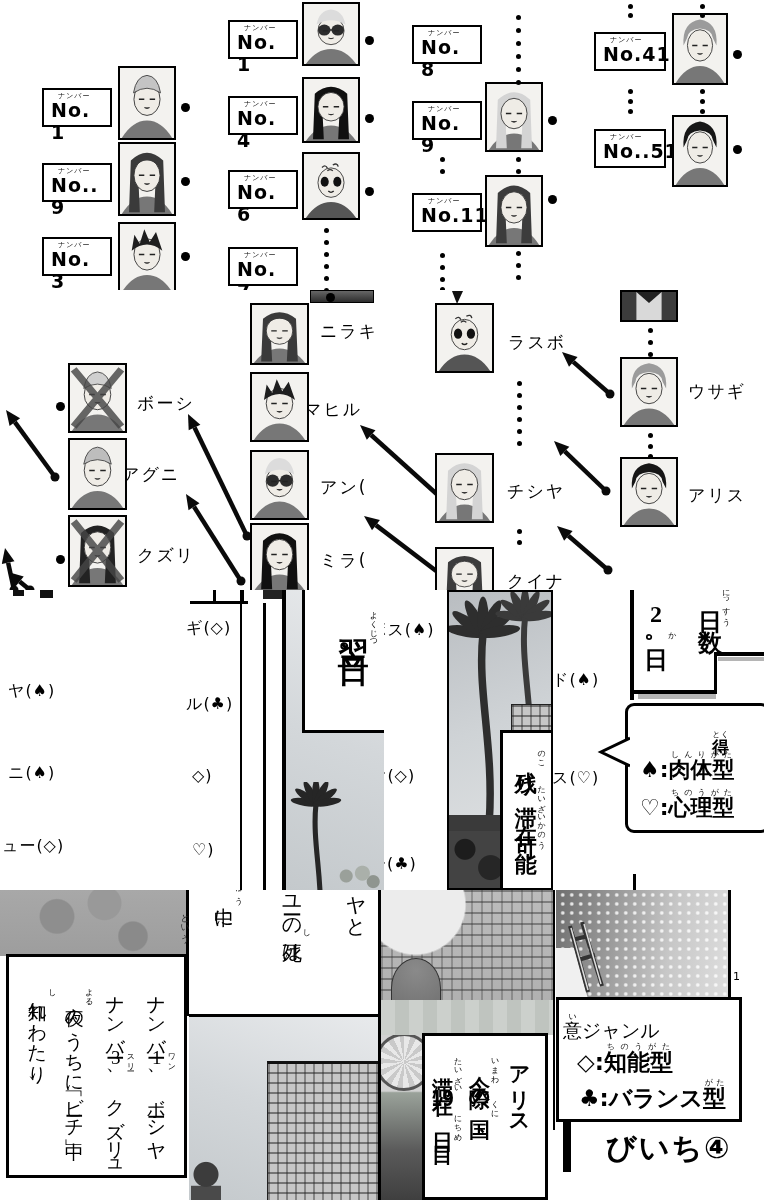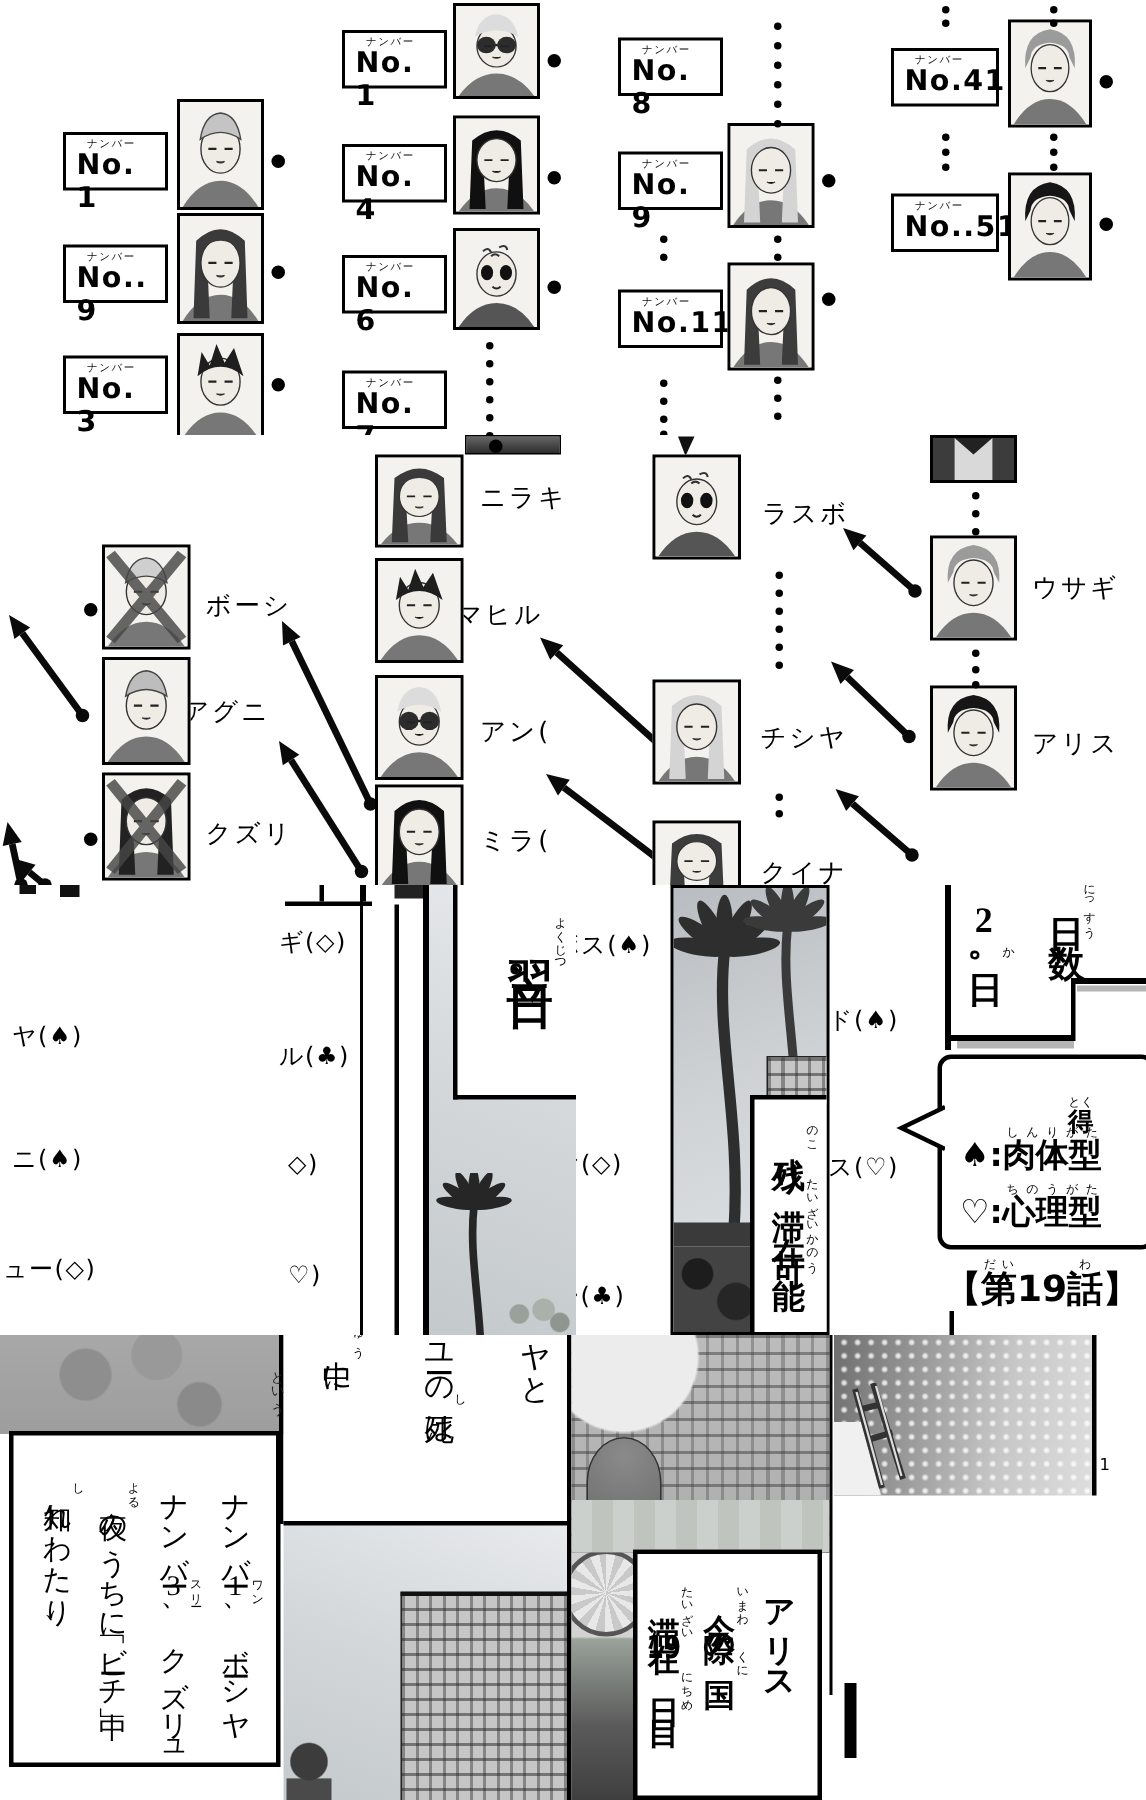--- a/index.html
+++ b/index.html
@@ -591,23 +591,20 @@
       </div>
       <div class="abs bold" style="left:12px;top:82px;font-size:22px;white-space:nowrap">
         <span>♡:</span><ruby><span>心理型</span><rt>ちのうがた</rt></ruby>
       </div>
     </div>
     <svg class="abs" style="left:596px;top:146px" width="34" height="32">
       <path d="M34,2 L5,16 L34,30 Z" fill="#ffffff" stroke="none"></path>
       <path d="M34,2 L5,16 L34,30" fill="none" stroke="#000" stroke-width="3"></path>
     </svg>
 
-    <div class="abs bold" style="left:630px;top:248px;font-size:24px;white-space:nowrap;width:134px;overflow:hidden">
-      <span>【</span><ruby><span>第</span><rt>だい</rt></ruby><span>19</span><ruby><span>話</span><rt>わ</rt></ruby><span>】</span>
-    </div>
     <div class="vline" style="left:633px;top:284px;width:3px;height:16px"></div>
   </div>
 
   <div class="band" id="band4">
     <span class="abs" style="left:632px;top:0px;font-size:13px">。</span>
     <div class="hline" style="left:622px;top:6px;width:12px;height:3px"></div>
 
     <div class="photo greyphoto" style="left:0;top:0;width:190px;height:66px"></div>
     <div class="whitebox" style="left:6px;top:64px;width:181px;height:224px;overflow:hidden">
       <div class="vtext" style="left:137px;top:26px;font-size:19px">
@@ -673,15 +670,27 @@
     <div class="photo water" style="left:556px;top:0;width:172px;height:107px">
       <div class="abs" style="left:0;top:58px;width:90px;height:49px;background:linear-gradient(75deg,#f0f0f0 30%,transparent 31%)"></div>
       <svg width="50" height="75" style="position:absolute;left:2px;top:32px">
         <path d="M12,4 L30,70 M24,0 L44,64 M14,18 L30,14 M20,38 L37,33" stroke="#333" stroke-width="4" fill="none"></path>
         <path d="M13,6 L30,68 M26,2 L43,62" stroke="#ddd" stroke-width="1.5" fill="none"></path>
       </svg>
     </div>
     <div class="vline" style="left:728px;top:0;width:3px;height:107px"></div>
     <span class="abs" style="left:733px;top:80px;font-size:11px">1</span>
 
+    <div class="whitebox" style="left:556px;top:107px;width:186px;height:125px">
+      <div class="abs" style="left:4px;top:12px;font-size:19px;white-space:nowrap">
+        <ruby><span>意</span><rt>い</rt></ruby><span>ジャンル</span>
+      </div>
+      <div class="abs bold" style="left:18px;top:42px;font-size:23px;white-space:nowrap">
+        <span>◇:</span><ruby><span>知能型</span><rt>ちのうがた</rt></ruby>
+      </div>
+      <div class="abs bold" style="left:20px;top:78px;font-size:23px;white-space:nowrap">
+        <span>♣:</span><span>バランス</span><ruby><span>型</span><rt>がた</rt></ruby>
+      </div>
+    </div>
     <div class="abs" style="left:563px;top:232px;width:8px;height:50px;background:#000"></div>
+    <div class="abs bold" style="left:606px;top:238px;font-size:30px;letter-spacing:2px">びいち④</div>
   </div>
 </div>
 
 </body></html>

